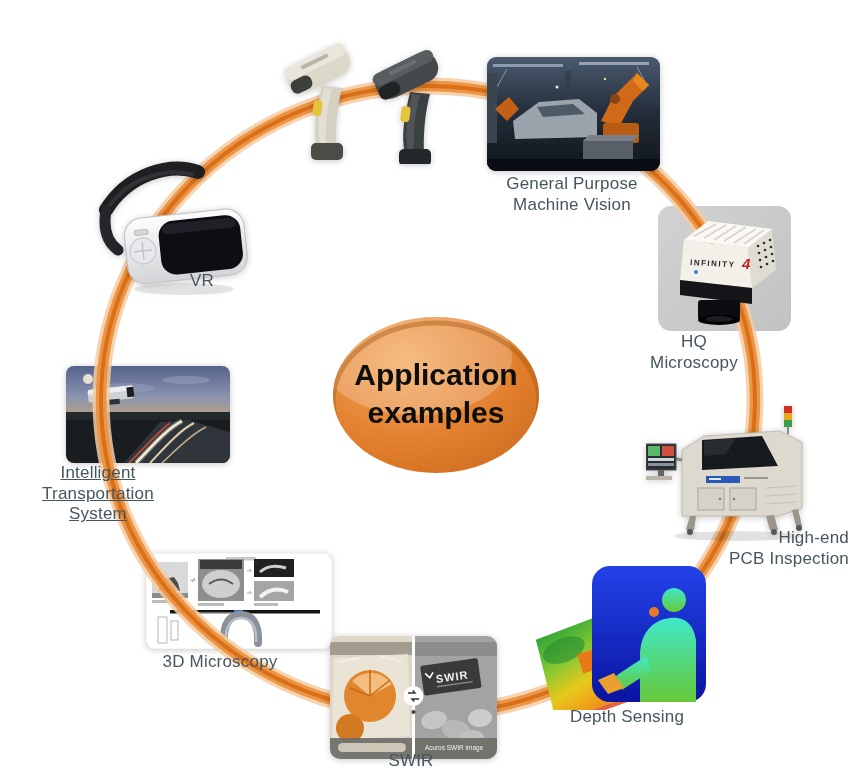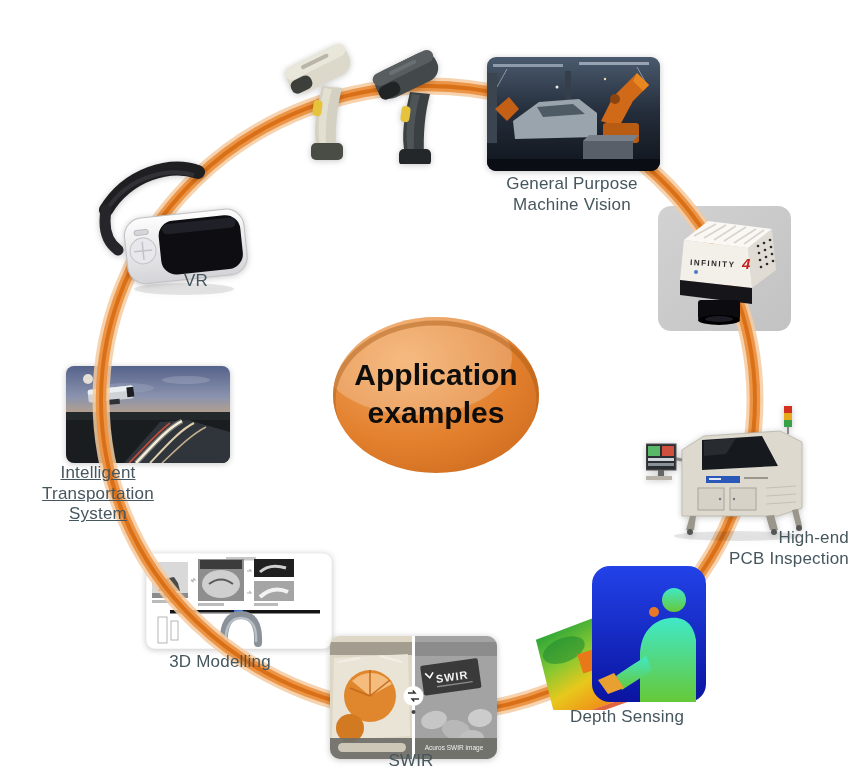--- a/index.html
+++ b/index.html
@@ -376,23 +376,25 @@
         <rect x="82" y="0" width="3" height="123" fill="#ffffff"></rect>
         <circle cx="83.5" cy="60" r="10" fill="#ffffff"></circle>
         <path d="M78,57 h7 l-2.2,-2.6 M89,63 h-7 l2.2,2.6" stroke="#333" stroke-width="1.5" fill="none"></path>
         <circle cx="83.5" cy="76" r="2" fill="#444"></circle>
       </g>
     </svg>
   </div>
 
   <div class="app-label" style="left:482px;top:174px;width:180px;">General Purpose
 Machine Vision</div>
+  <div class="app-label" style="left:634px;top:332px;width:120px;">HQ
+Microscopy</div>
   <div class="app-label" style="left:689px;top:528px;width:160px;text-align:right;">High-end
 PCB Inspection</div>
   <div class="app-label" style="left:547px;top:707px;width:160px;">Depth Sensing</div>
   <div class="app-label" style="left:356px;top:751px;width:110px;">SWIR</div>
-  <div class="app-label" style="left:140px;top:652px;width:160px;">3D Modelling</div>
+  <div class="app-label" style="left:140px;top:652px;width:160px;">3D Microscopy</div>
   <div class="app-label" style="left:18px;top:463px;width:160px;text-decoration:underline;">Intelligent
 Transportation
 System</div>
-  <div class="app-label" style="left:168px;top:271px;width:56px;">VR</div>
+  <div class="app-label" style="left:158px;top:271px;width:56px;text-align:right;">VR</div>
 
 </div>
 
 </body></html>

